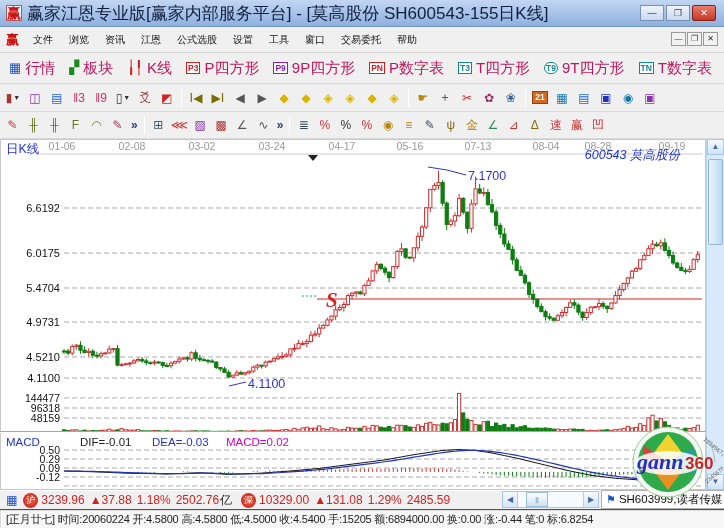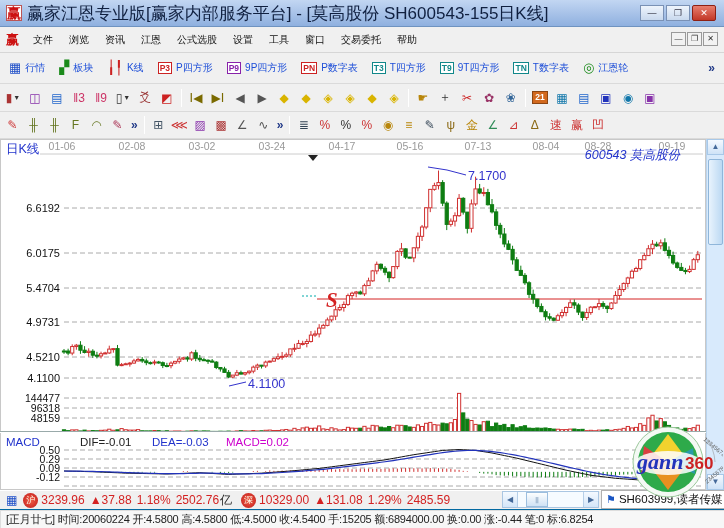--- a/index.html
+++ b/index.html
@@ -29,21 +29,21 @@
   .mdictls{position:absolute;right:6px;top:32px;display:flex;gap:1px;}
   .mbtn{width:15px;height:14px;border:1px solid #9a9a9a;background:#f2f2f2;color:#333;
         font-size:8px;text-align:center;line-height:12px;}
   
   .tbar{position:absolute;left:0;width:724px;background:#f0f0f0;display:flex;align-items:center;
         border-bottom:1px solid #dadada;}
   .tb1{top:53px;height:31px;padding:0 2px;}
   .tb2{top:84px;height:28px;padding:0 2px;}
   .tb3{top:112px;height:27px;padding:0 2px;}
   .tb-item{display:flex;align-items:center;gap:4px;padding:2px 6px;border:1px solid transparent;}
-  .tb-item .lbl{font-size:10px;color:#1d4ed8;white-space:nowrap;}
+  .tb-item .lbl{font-size:15px;color:#be185d;white-space:nowrap;}
   .tb-glyph{font-size:13px;line-height:14px;}
   .tb-badge{font-size:8.5px;font-weight:bold;border:1px solid;padding:0 1px;line-height:10px;background:#fff;}
   .ibtn{width:22px;height:20px;display:flex;align-items:center;justify-content:center;
         font-size:12px;border:1px solid transparent;flex:none;}
   .ibtn.small{width:21px;height:19px;}
   .tsep{width:1px;height:18px;background:#c0c0c0;border-right:1px solid #fff;margin:0 3px;flex:none;}
   .chev{color:#223a88;font-weight:bold;font-size:12px;padding:0 3px;}
   .tb1 .chev{margin-left:auto;margin-right:4px;}
   .drop{font-size:7px;color:#333;margin-left:1px;}
   .cal-badge{font-size:8.5px;font-weight:bold;color:#fff;background:#d2691e;border:1px solid #8b4513;padding:0 2px;line-height:11px;}
@@ -152,21 +152,21 @@
       </span>
       <span class="tb-item">
         <span class="tb-badge" style="color: rgb(204, 34, 34); border-color: rgb(204, 34, 34);">PN</span>
         <span class="lbl">P数字表</span>
       </span>
       <span class="tb-item">
         <span class="tb-badge" style="color: rgb(17, 136, 138); border-color: rgb(17, 136, 138);">T3</span>
         <span class="lbl">T四方形</span>
       </span>
       <span class="tb-item">
-        <span class="tb-badge" style="color: rgb(17, 136, 138); border-color: rgb(17, 136, 138);">T9</span>
+        <span class="tb-badge" style="color: rgb(17, 136, 138); border-color: rgb(17, 136, 138); border-radius: 6px;">T9</span>
         <span class="lbl">9T四方形</span>
       </span>
       <span class="tb-item">
         <span class="tb-badge" style="color: rgb(17, 136, 138); border-color: rgb(17, 136, 138); text-align: right;">TN</span>
         <span class="lbl">T数字表</span>
       </span>
       <span class="tb-item">
         <span class="tb-glyph" style="color: rgb(26, 138, 26);">◎</span>
         <span class="lbl">江恩轮</span>
       </span>

